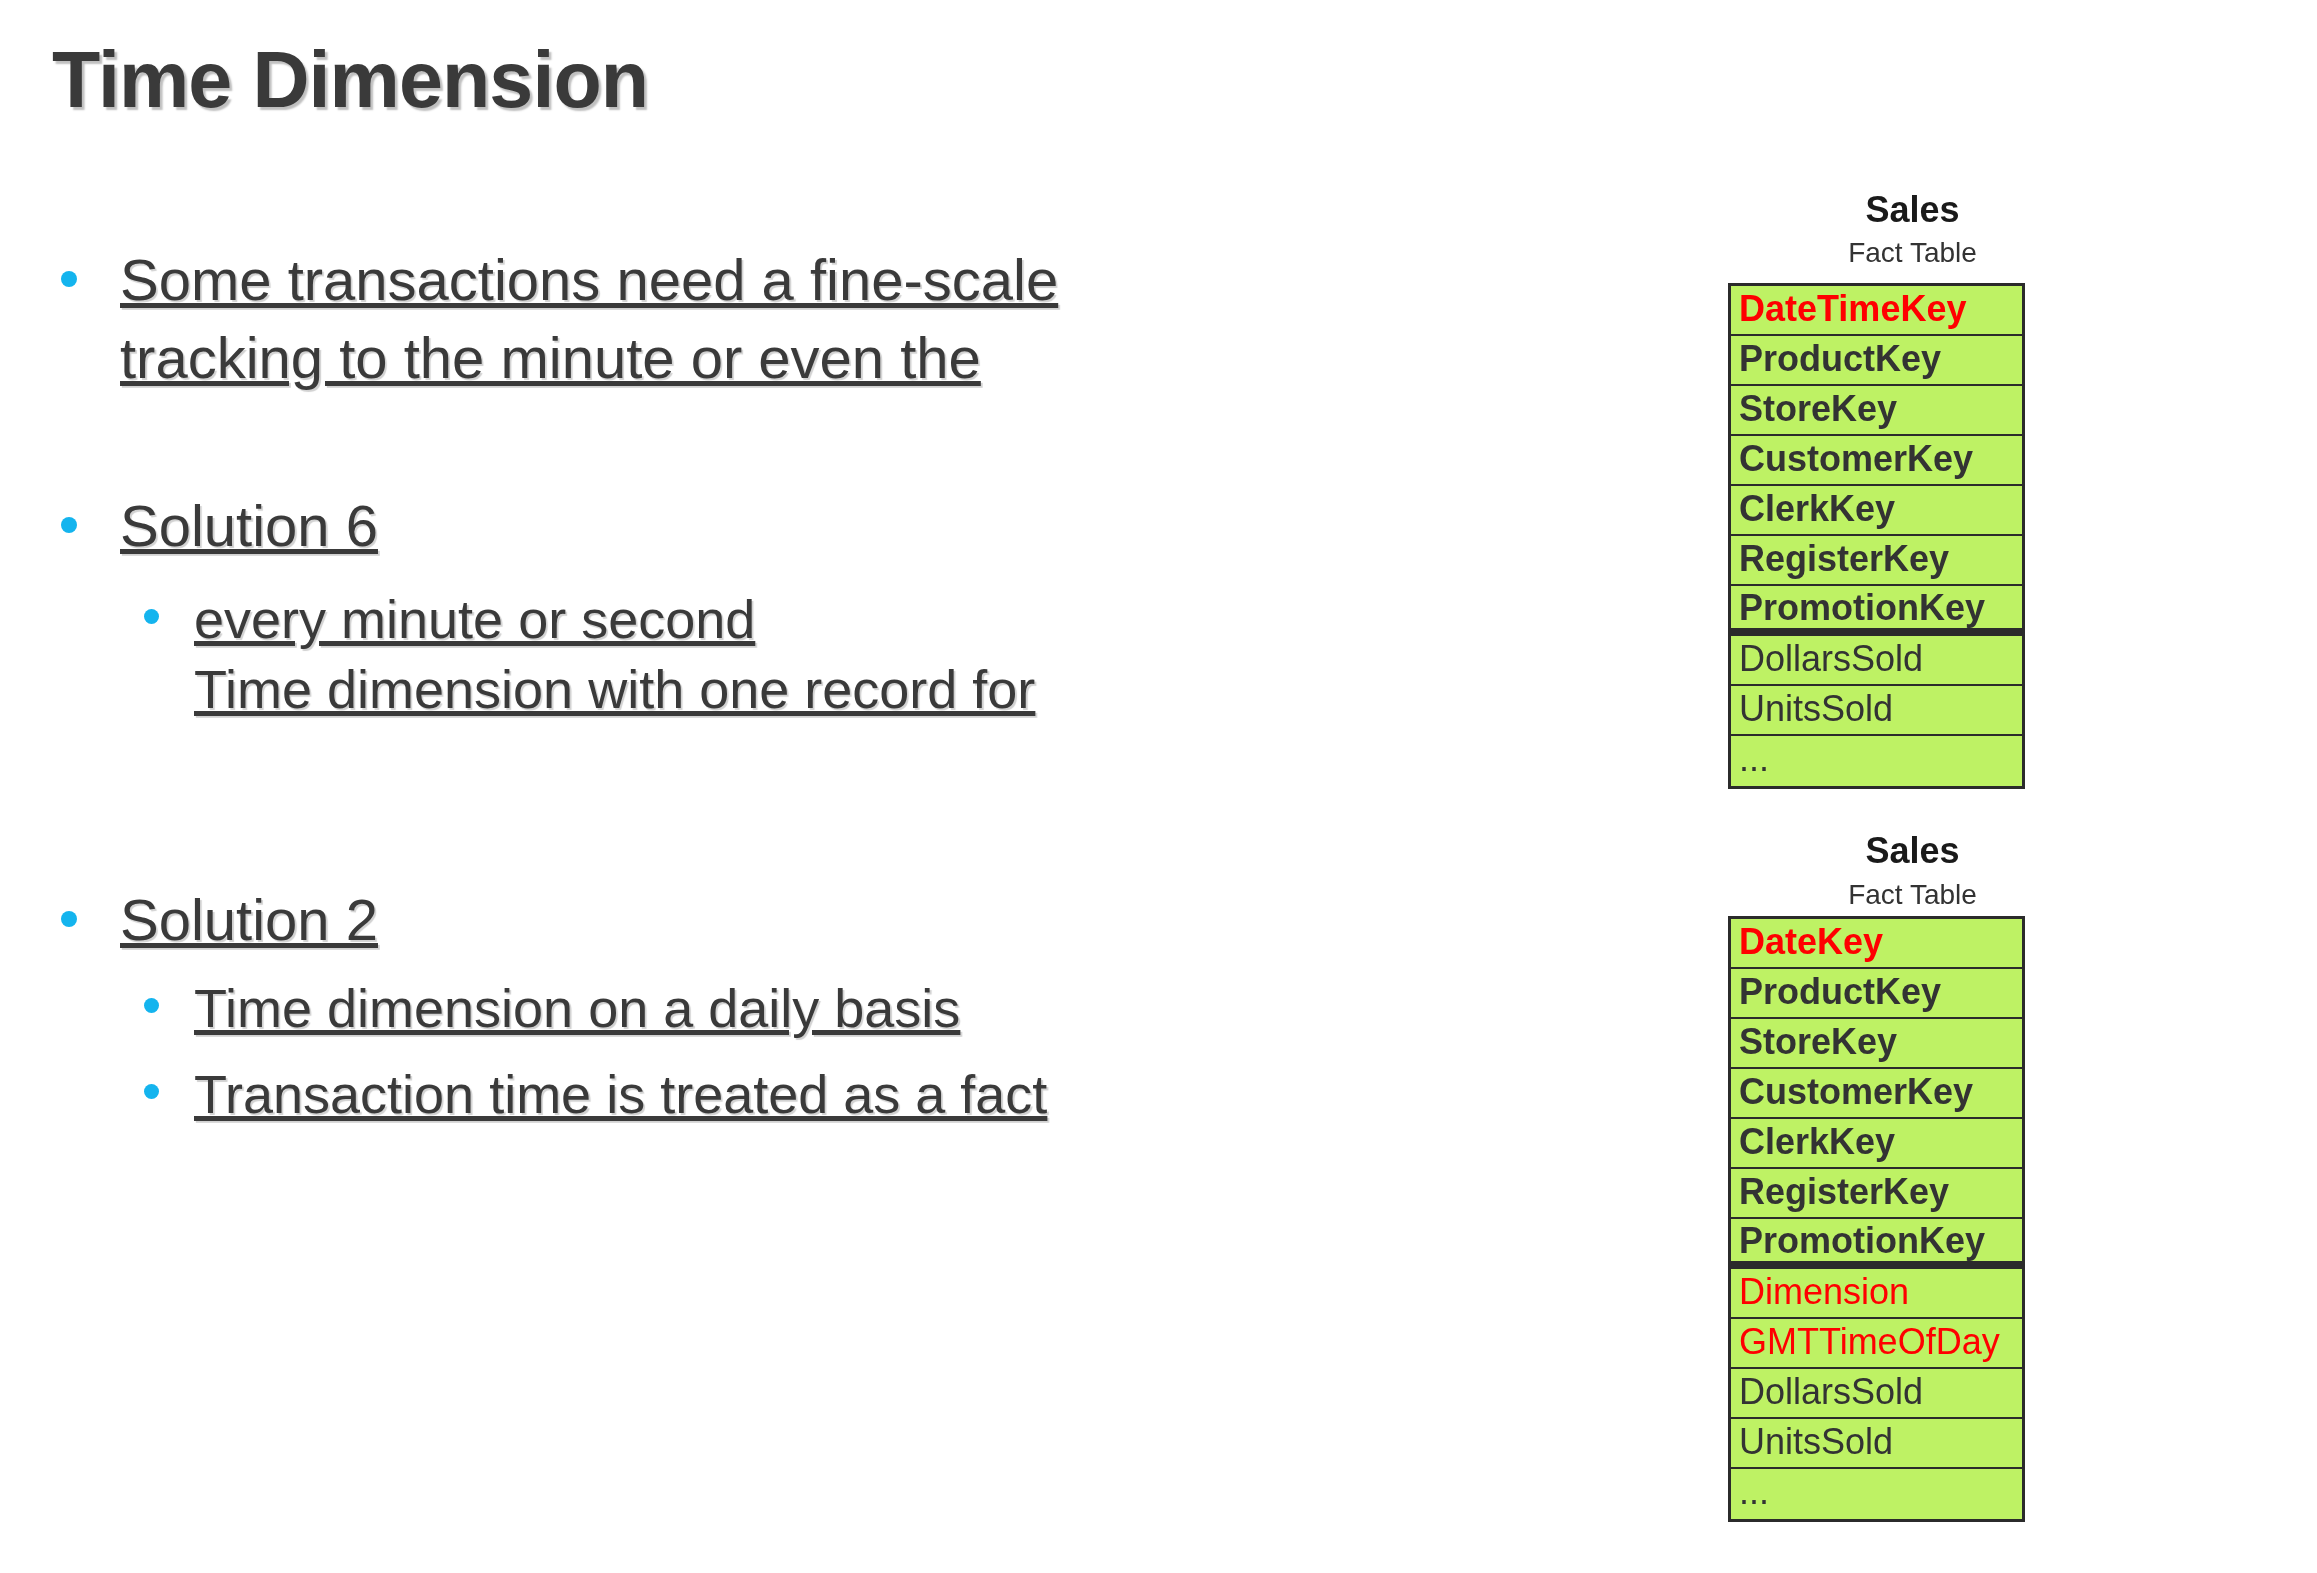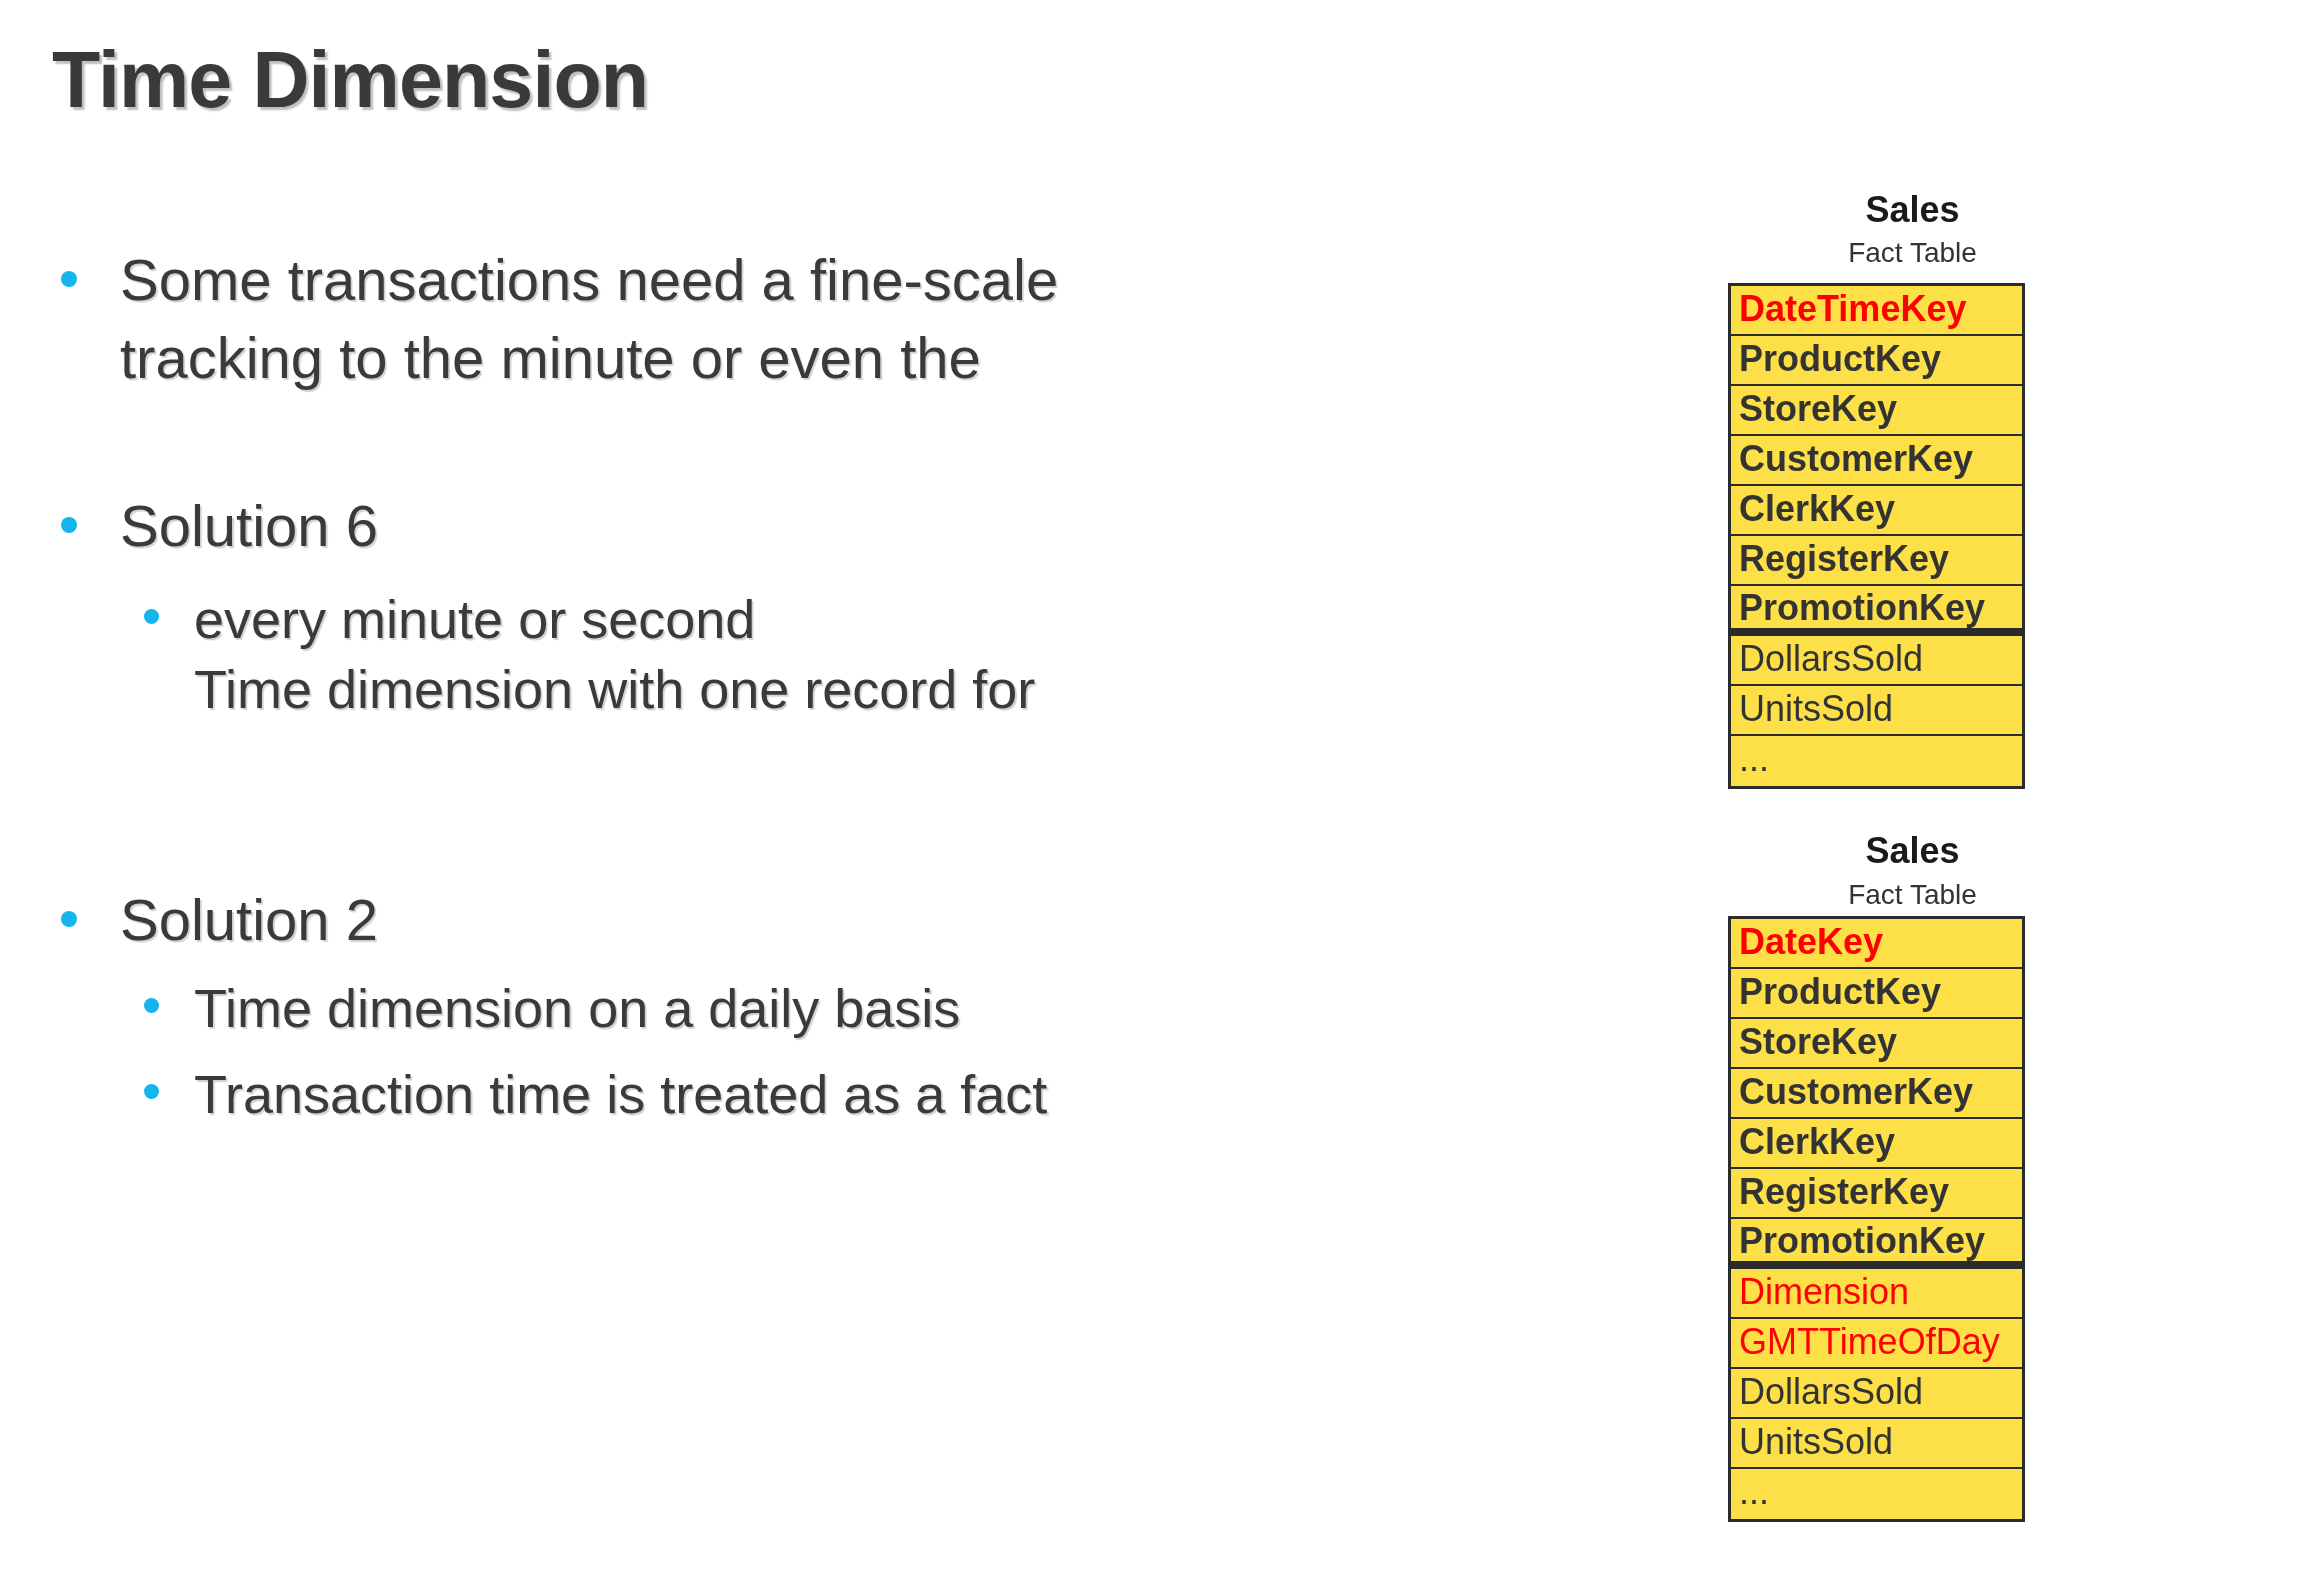--- a/index.html
+++ b/index.html
@@ -15,40 +15,40 @@
   
   .title {
     position:absolute; left:52px; top:35px;
     font-size:79px; font-weight:bold; color:#3a3a3a;
     letter-spacing:-0.9px; white-space:nowrap; line-height:1.15;
     text-shadow:2.7px 2.7px 1.8px rgba(0,0,0,0.25);
   }
 
   
   .bullet { position:absolute; color:#3a3a3a; text-shadow:1.8px 1.8px 0.9px rgba(0,0,0,0.18); }
-  .bullet .line { white-space:nowrap; }
+  .bullet .line { white-space:nowrap;text-decoration:underline; }
   .l1 { font-size:58px; line-height:78px; left:120px; }
   .l2 { font-size:54px; line-height:70px; left:194px; }
   .dot {
     position:absolute; border-radius:50%;
     background:#14b4ee; text-shadow:none;
   }
   .l1 .dot { width:16px; height:16px; left:-59px; top:30px; }
   .l2 .dot { width:15.3px; height:15.3px; left:-50px; top:25px; }
 
   
   .tbl-title, .tbl-sub {
     position:absolute; left:1764px; width:297px;
     text-align:center; white-space:nowrap; line-height:1.2;
   }
   .tbl-title { font-size:36px; font-weight:bold; color:#1a1a1a; }
   .tbl-sub   { font-size:28px; color:#333333; }
   .tbl {
     position:absolute; left:1728px; width:297px;
-    background:#fde047;
+    background:#bef264;
     border:3.6px solid #2b2b2b;
     box-sizing:border-box;
   }
   .trow {
     height:50px; box-sizing:border-box;
     border-bottom:2.7px solid #2b2b2b;
     font-size:36px; line-height:46px;
     padding-left:8px; color:#333333;
     white-space:nowrap; overflow:hidden;
   }

